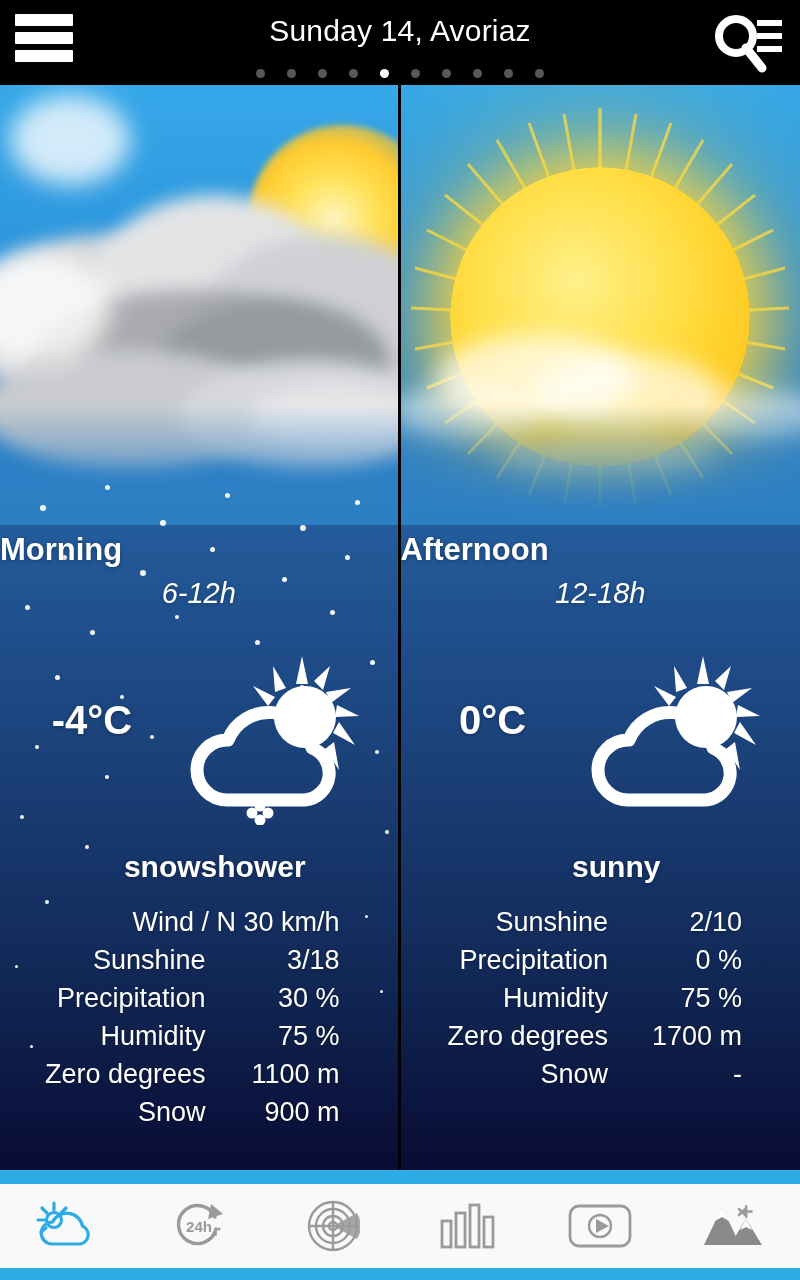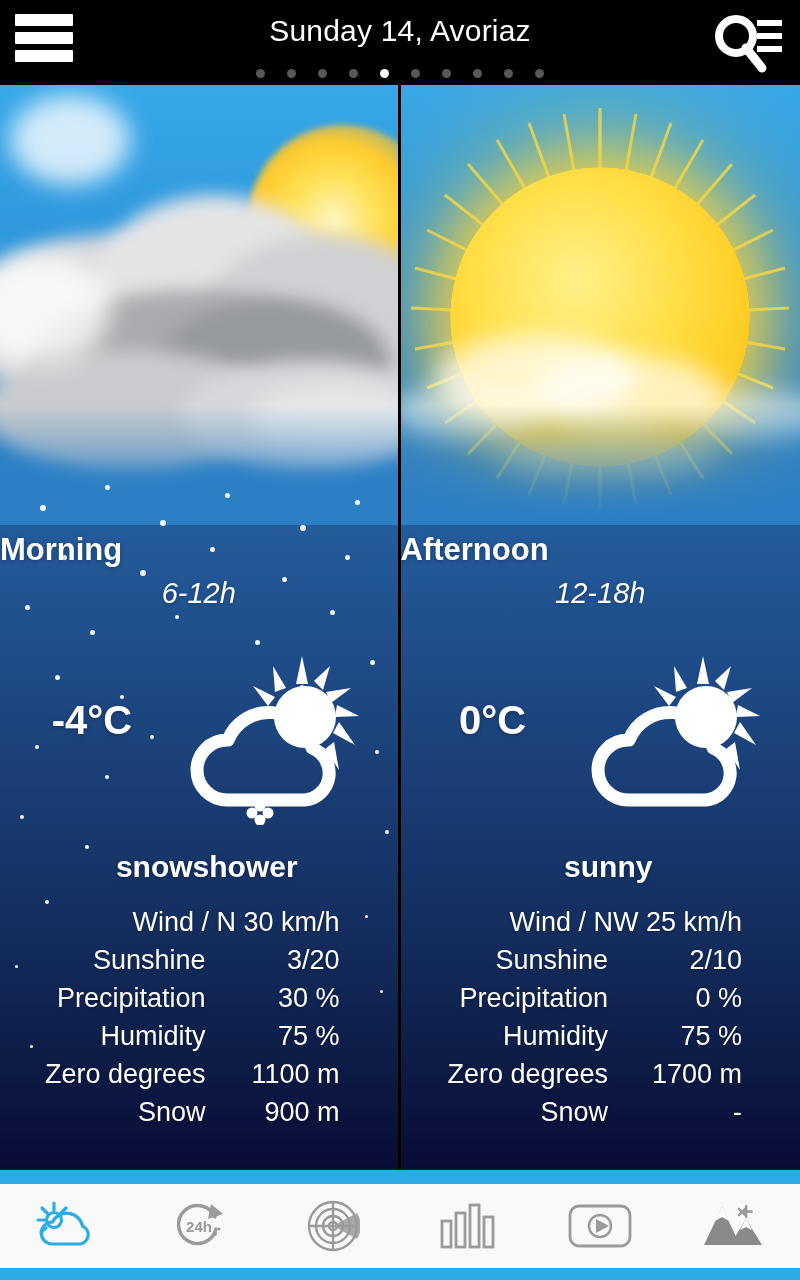--- a/index.html
+++ b/index.html
@@ -113,21 +113,21 @@
     position:absolute; left:0; top:555px; width:100%; height:190px;
   }
   .temp {
     position:absolute; left:12px; top:58px; width:160px; text-align:center;
     color:#fff; font-size:40px; font-weight:bold;
     text-shadow:0 1px 4px rgba(0,0,0,0.3);
   }
   .wicon { position:absolute; left:165px; top:10px; width:200px; height:175px; }
 
   .cond {
-    position:absolute; left:8px; width:100%; text-align:center; top:765px;
+    position:absolute; left:16px; width:100%; text-align:center; top:765px;
     color:#fff; font-size:30px; font-weight:bold;
     text-shadow:0 1px 4px rgba(0,0,0,0.3);
   }
   .table {
     position:absolute; left:0; top:822px; width:100%;
     padding:0 58px 0 0;
   }
   .trow {
     display:flex; justify-content:flex-end; align-items:baseline;
     height:38px; color:#ffffff; font-size:27px; font-weight:400;
@@ -284,21 +284,21 @@
       </div>
 
       <div class="cond">snowshower</div>
 
       <div class="table">
         <div class="trow wind">
           <span class="tlabel">Wind / N 30 km/h</span>
         </div>
         <div class="trow">
           <span class="tlabel">Sunshine</span>
-          <span class="tval">3/20</span>
+          <span class="tval">3/18</span>
         </div>
         <div class="trow">
           <span class="tlabel">Precipitation</span>
           <span class="tval">30 %</span>
         </div>
         <div class="trow">
           <span class="tlabel">Humidity</span>
           <span class="tval">75 %</span>
         </div>
         <div class="trow">
@@ -384,23 +384,20 @@
               <circle cx="140" cy="67" r="31"></circle>
               <path d="M62,150 a30,30 0 0 1 0-60 a6,6 0 0 1 1,0 a44,44 0 0 1 84,8 a27,27 0 0 1 -7,52 z" fill="none" stroke="#ffffff" stroke-width="13" stroke-linejoin="round"></path>
             </g>
           </svg>
         </div>
       </div>
 
       <div class="cond">sunny</div>
 
       <div class="table">
-        <div class="trow wind">
-          <span class="tlabel">Wind / NW 25 km/h</span>
-        </div>
         <div class="trow">
           <span class="tlabel">Sunshine</span>
           <span class="tval">2/10</span>
         </div>
         <div class="trow">
           <span class="tlabel">Precipitation</span>
           <span class="tval">0 %</span>
         </div>
         <div class="trow">
           <span class="tlabel">Humidity</span>

